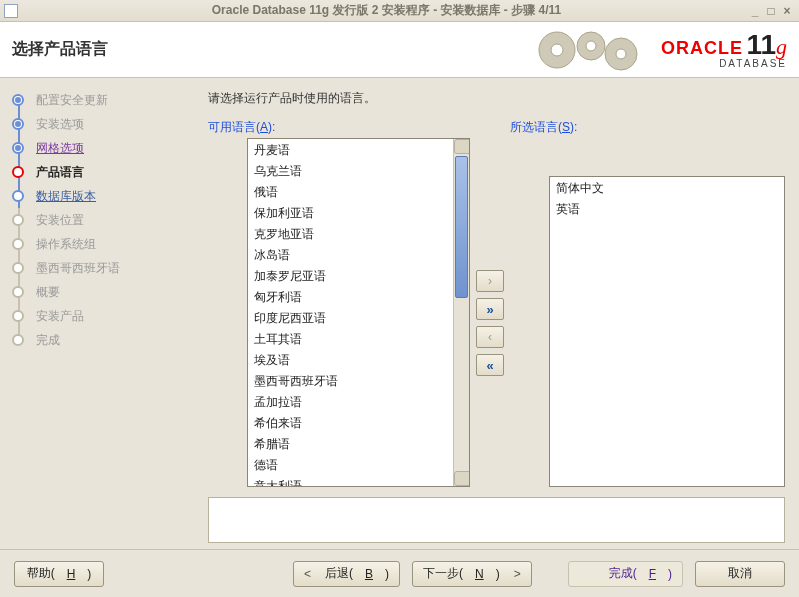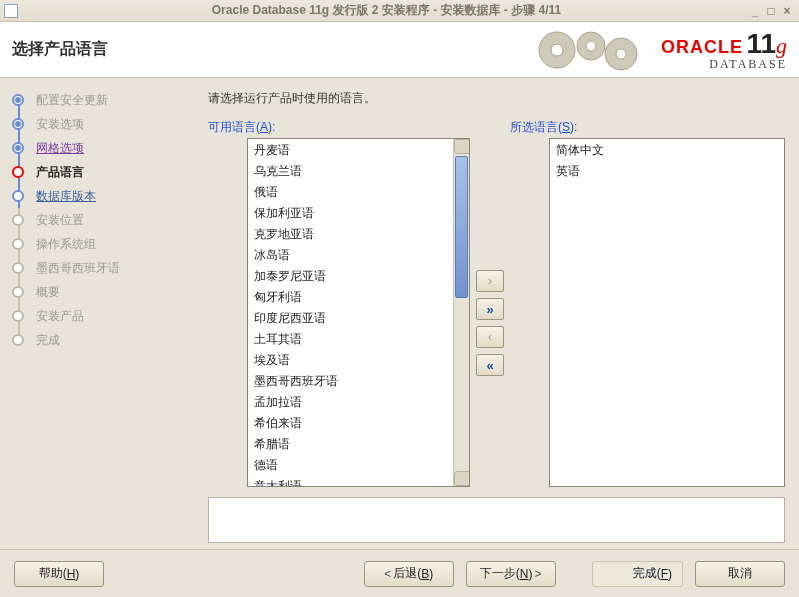--- a/index.html
+++ b/index.html
@@ -47,21 +47,21 @@
   .header-left {
     font-size: 16px;
     font-weight: bold;
     color: #333;
   }
   .header-right { display:flex; align-items:center; gap:8px; }
   .gears { display:flex; gap:-4px; }
   .gear-svg { display:block; }
   .oracle-logo { text-align:right; line-height:1; }
   .oracle-logo .oracle { color:#e00; font-weight:bold; font-size:18px; letter-spacing:1px; font-family: Arial, sans-serif;}
-  .oracle-logo .db { color:#444; font-size:12px; letter-spacing:2px; font-family: Liberation Serif, serif;}
+  .oracle-logo .db { color:#444; font-size:10px; letter-spacing:2px; font-family: Liberation Sans, sans-serif;}
   .oracle-logo .eleven { font-size:28px; font-weight:bold; color:#222; font-family: Arial, sans-serif;}
   .oracle-logo .g { font-style:italic; color:#e00; font-size:22px; font-family: Georgia, serif;}
   .body {
     display:flex;
     height: calc(597px - 22px - 56px - 48px);
   }
   .sidebar {
     width: 200px;
     padding: 10px 6px 10px 10px;
     border-right: 0;
@@ -102,21 +102,21 @@
   }
   .instruction { color:#333; margin:2px 0 12px 0; }
   .lists-row {
     flex:1;
     display:flex;
     gap:6px;
     min-height:0;
   }
   .list-col { display:flex; flex-direction:column; }
   .list-col.left { width:262px; }
-  .list-col.right { flex:1; }
+  .list-col.right { flex:1;gap:38px; }
   .list-label { margin-bottom:2px; color:#1d4ed8; }
   .list-label u { text-decoration:underline; }
   .listbox {
     flex:1;
     background:#fff;
     border:1px solid #8a8576;
     overflow:hidden;
     position:relative;
     margin-left:39px;
   }
@@ -185,24 +185,24 @@
   }
   .btn {
     min-width:90px; height:26px;
     padding:0 10px;
     border:1px solid #9a937e;
     background:linear-gradient(#f6f2e7,#e3dcc9);
     border-radius:3px;
     display:flex; align-items:center; justify-content:center;
     cursor:pointer;
     color:#222;
-    gap:0;
+    gap:12px;
   }
   .btn.disabled {
-    color:#0f172a;
+    color:#4c1d95;
     border-color:#c8c1ae;
     background:#ece8da;
     cursor:default;
     padding-left:40px;
   }
   .footer-right { display:flex; gap:12px; align-items:center; }
   .nav-sep { width:12px; }
   .arrow-l::before { content:"<"; font-family:Arial; margin-right:2px; color:#555;}
   .arrow-r::after  { content:">"; font-family:Arial; margin-left:2px; color:#555;}
   .underline-letter { text-decoration: underline; }

